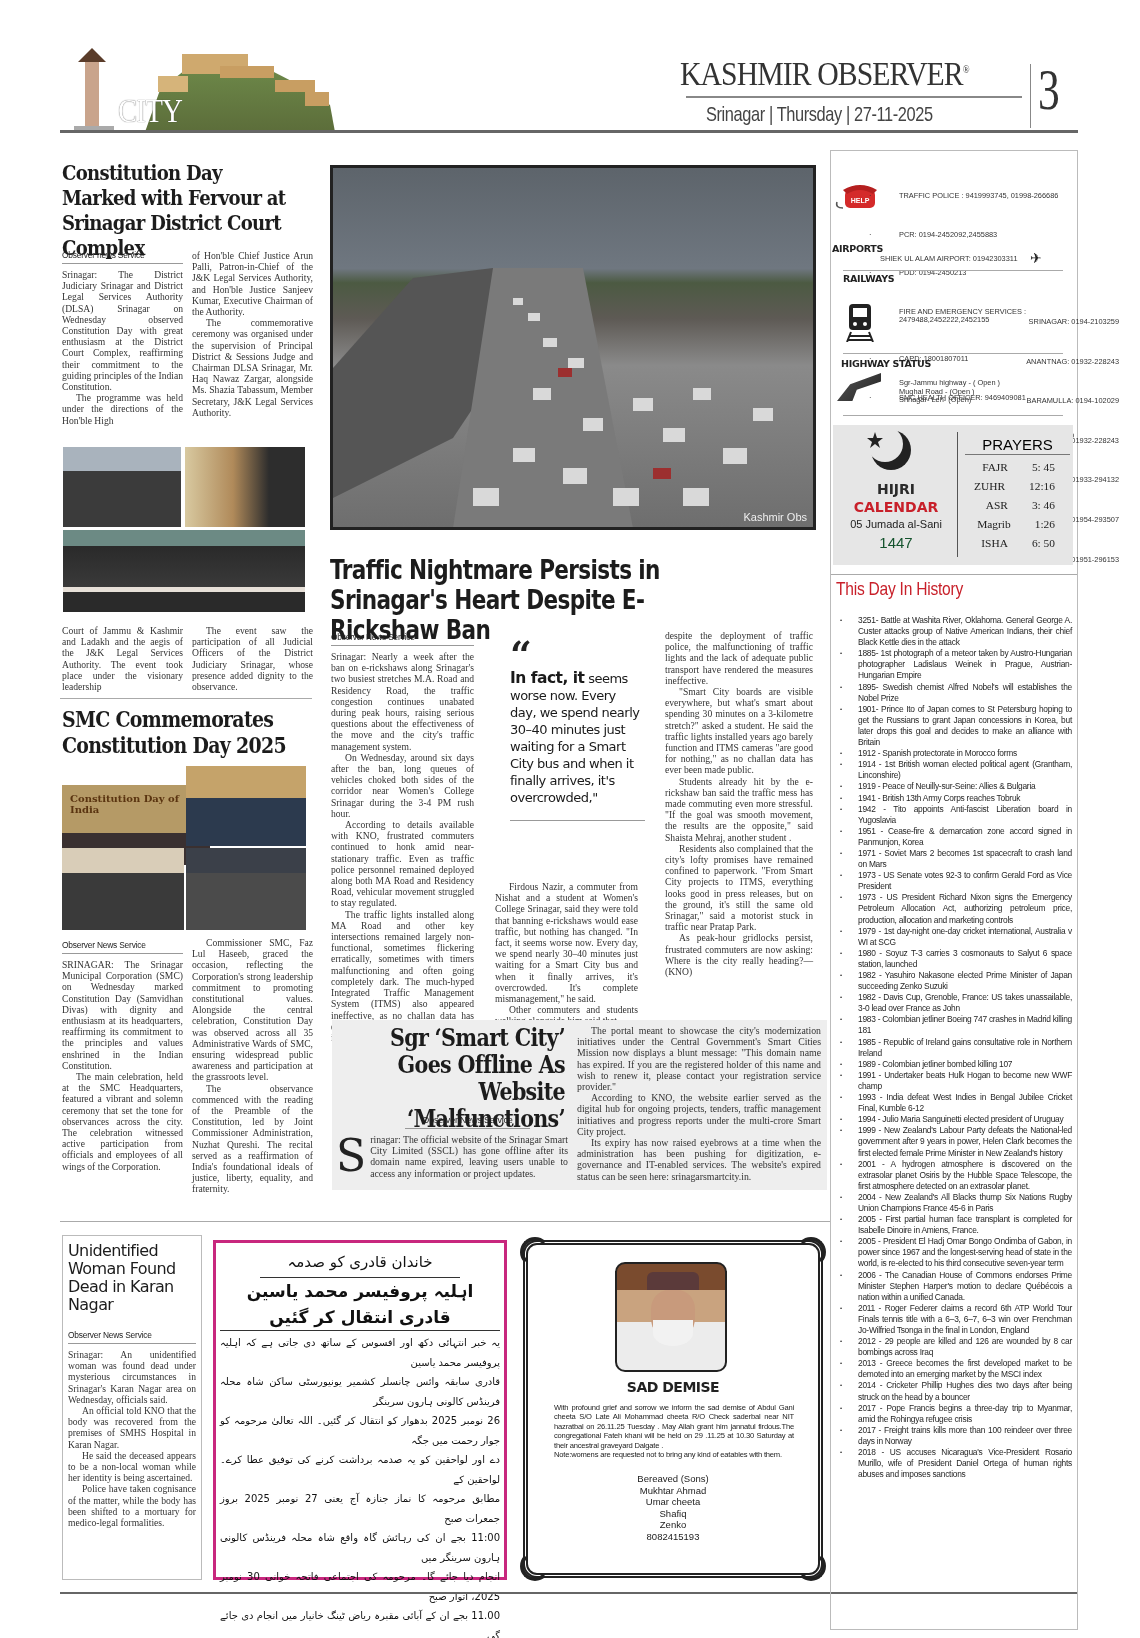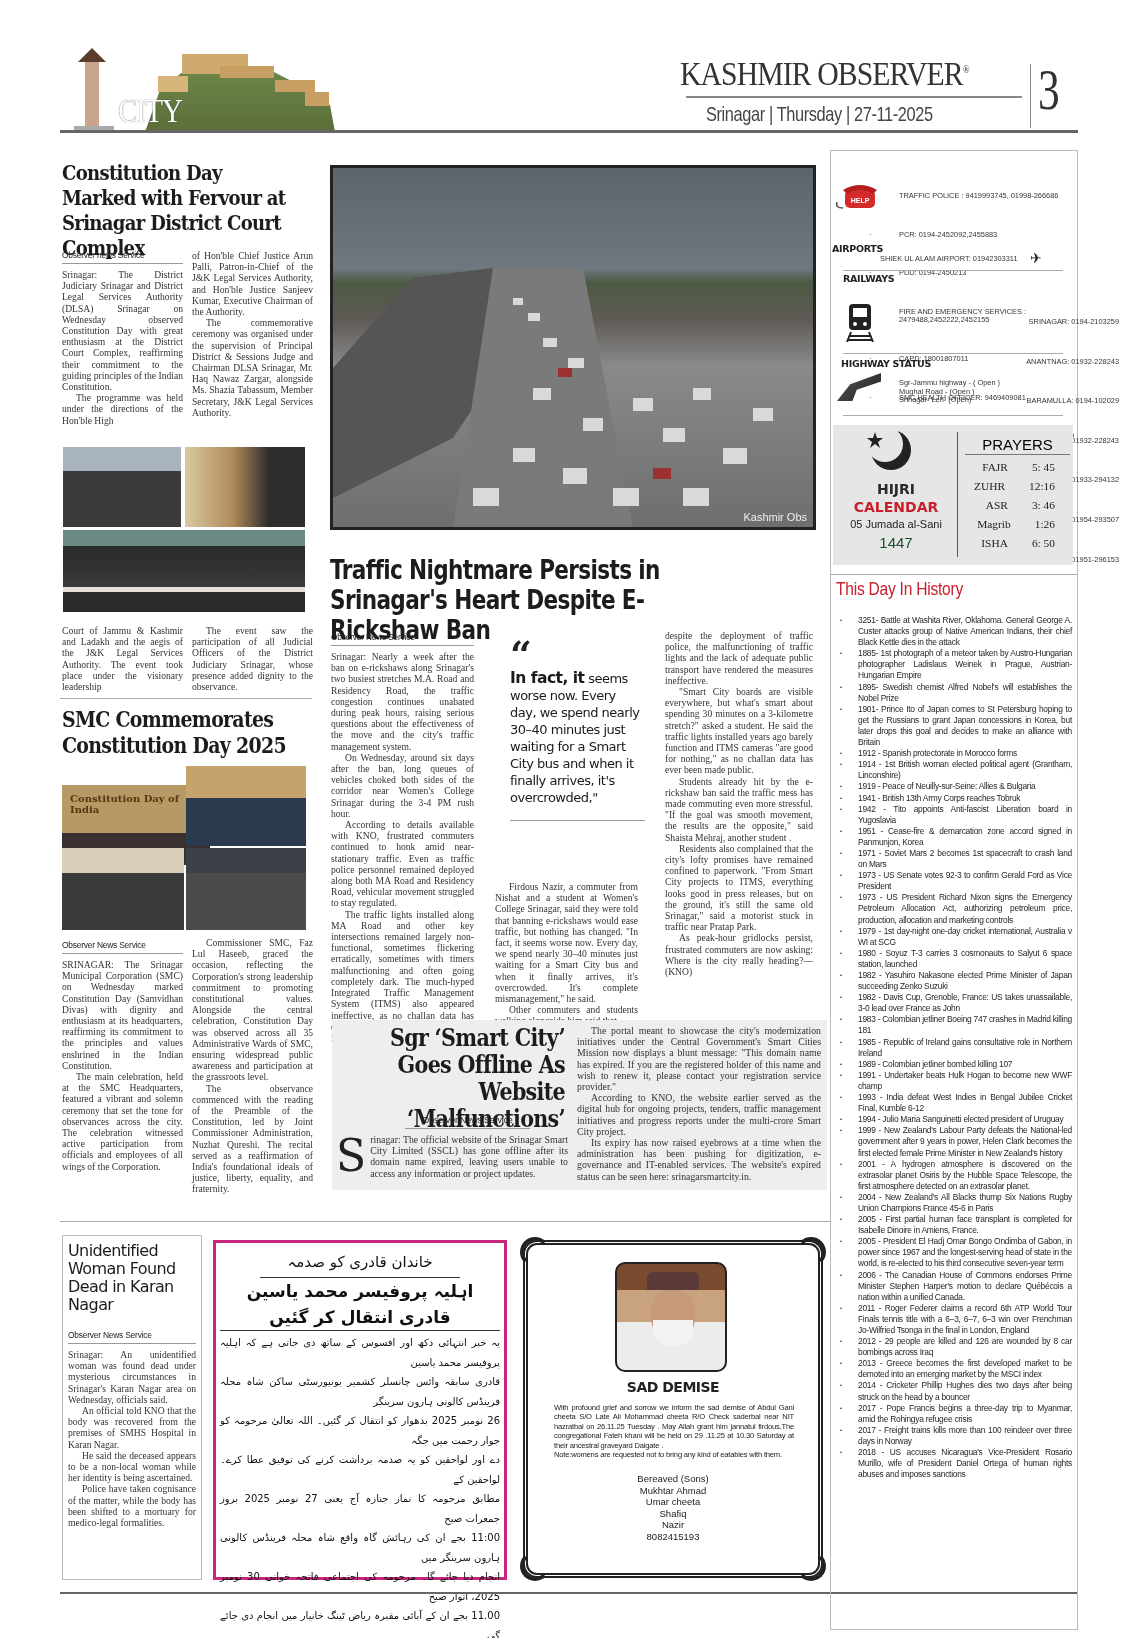--- a/index.html
+++ b/index.html
@@ -257,21 +257,21 @@
   <div style="position:absolute;left:0;top:134px;width:100%;text-align:center;font-family:'DejaVu Sans',sans-serif;font-weight:bold;font-size:14px;color:#222;letter-spacing:-0.5px;">SAD DEMISE</div>
   <div style="position:absolute;left:26px;top:158px;width:240px;font-family:'Liberation Sans',sans-serif;font-size:7.6px;line-height:9.4px;text-align:justify;color:#222;letter-spacing:-0.2px;">
     <div>With profound grief and sorrow we inform the sad demise of Abdul Gani cheeta S/O Late Ali Mohammad cheeta R/O Check saderbal near NIT hazratbal on 26.11.25 Tuesday . May Allah grant him jannatul firdous.The congregational Fateh khani will be held on 29 .11.25 at 10.30 Saturday at their ancestral graveyard Dalgate .</div>
     <div>Note:womens are requested not to bring any kind of eatables with them.</div>
   </div>
   <div style="position:absolute;left:0;top:228px;width:100%;text-align:center;font-family:'Liberation Sans',sans-serif;font-size:9.5px;line-height:11.5px;color:#222;">
     <div>Bereaved (Sons)</div>
     <div>Mukhtar Ahmad</div>
     <div>Umar cheeta</div>
     <div>Shafiq</div>
-    <div>Nazir</div>
+    <div>Zenko</div>
     <div>8082415193</div>
   </div>
 </div>
 
 <div class="hr" style="left:60px;top:1592px;width:1018px;background:#666;height:2px;"></div>
 
 <div class="abs sidebar"></div>
 <div class="abs sidebar-top-line"></div>
 
 <div class="abs" style="left:835px;top:182px;width:42px;height:28px;">

